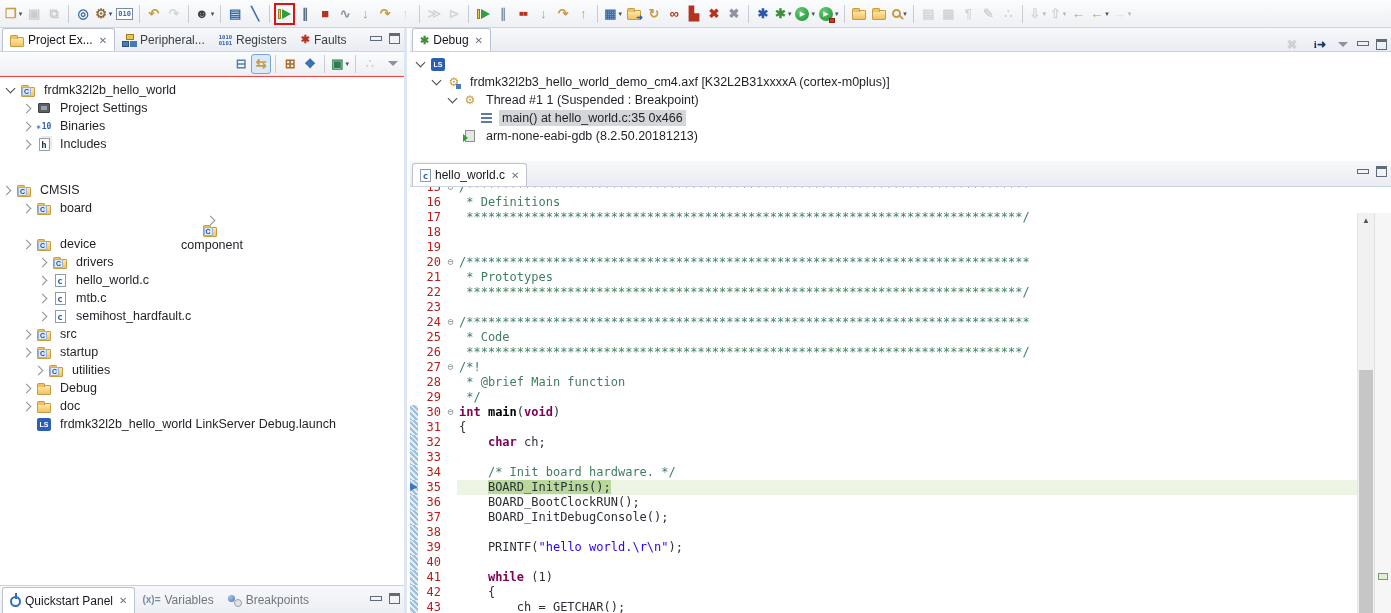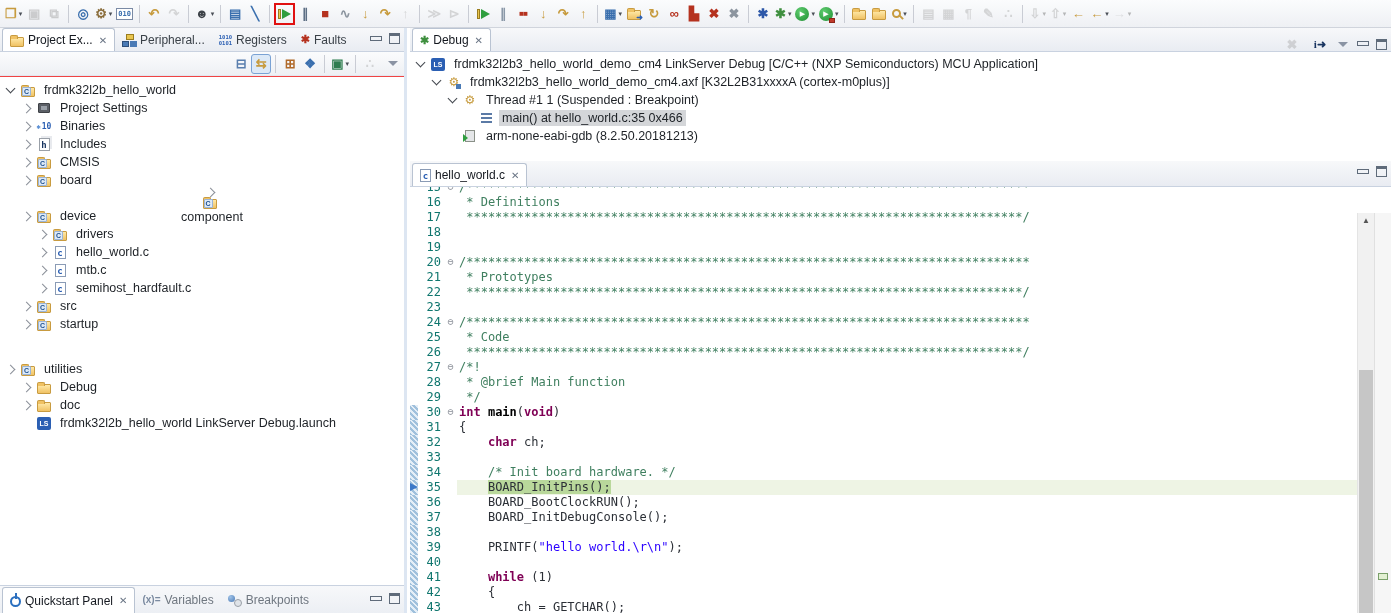--- a/index.html
+++ b/index.html
@@ -108,21 +108,21 @@
 
   
   .editorpanel { position:absolute; left:410px; top:161px; right:0; bottom:0; background:#fff; }
   .editorpanel .tabbar { height:26px; }
   .ed-body { position:absolute; left:0; top:26px; right:0; bottom:0; overflow:hidden; background:#fff; }
   .code { position:absolute; left:0; top:-7px; right:34px;
     font:12px/15px "DejaVu Sans Mono", monospace; white-space:pre; }
   .cl { display:flex; height:15px; align-items:stretch; position:relative; }
   .cl .rng { width:8px; flex:0 0 auto; position:relative; }
   .cl .rng.hatch { background:repeating-linear-gradient(45deg,#9fc0dc 0 2px,#e4eef7 2px 4px); }
-  .cl .num { width:26px; flex:0 0 auto; text-align:right; color:#0f766e; padding-right:3px; }
+  .cl .num { width:26px; flex:0 0 auto; text-align:right; color:#b91c1c; padding-right:3px; }
   .cl .fold { width:13px; flex:0 0 auto; color:#8a8f98; font-size:10px; line-height:14px; text-align:center; }
   .cl .ct { flex:1; padding-left:2px; }
   .cl.cur .ct { background:#eef4e4; }
   .tok-c { color:#3f7f5f; }
   .tok-k { color:#7f0055; font-weight:bold; }
   .tok-s { color:#2a00ff; }
   .tok-f { font-weight:bold; color:#000; }
   .tok-hl { background:#b9d89b; }
   .ip-arrow { position:absolute; left:0; top:3px; width:0; height:0;
     border-left:8px solid #3c78c8; border-top:4.5px solid transparent; border-bottom:4.5px solid transparent; }
@@ -392,21 +392,21 @@
         </span>
         <span class="tlabel">Binaries</span>
       </div>
       <div class="trow" style="padding-left: 20px;">
         <span class="tw col"></span>
         <span class="ticn">
           <span class="fi-inc"></span>
         </span>
         <span class="tlabel">Includes</span>
       </div>
-      <div class="trow" style="padding-left: 20px;">
+      <div class="trow" style=" margin-top: 28px;">
         <span class="tw col"></span>
         <span class="ticn">
           <span class="fi-folder src"></span>
         </span>
         <span class="tlabel">CMSIS</span>
       </div>
       <div class="trow" style="padding-left: 20px;">
         <span class="tw col"></span>
         <span class="ticn">
           <span class="fi-folder src"></span>
@@ -462,21 +462,21 @@
         </span>
         <span class="tlabel">src</span>
       </div>
       <div class="trow" style="padding-left: 20px;">
         <span class="tw col"></span>
         <span class="ticn">
           <span class="fi-folder src"></span>
         </span>
         <span class="tlabel">startup</span>
       </div>
-      <div class="trow" style="padding-left: 4px; margin-top: 27px;">
+      <div class="trow" style="padding-left: 32px;">
         <span class="tw col"></span>
         <span class="ticn">
           <span class="fi-folder src"></span>
         </span>
         <span class="tlabel">utilities</span>
       </div>
       <div class="trow" style="padding-left: 20px;">
         <span class="tw col"></span>
         <span class="ticn">
           <span class="fi-folder"></span>
@@ -537,21 +537,20 @@
       <span class="wmin"></span>
       <span class="wmax"></span>
     </div>
   </div>
   <div class="dbg-tree" id="debug-tree">
       <div class="trow" style="padding-left: 4px;">
         <span class="tw exp"></span>
         <span class="ticn">
           <span class="fi-ls">LS</span>
         </span>
-        <span class="tlabel">frdmk32l2b3_hello_world_demo_cm4 LinkServer Debug [C/C++ (NXP Semiconductors) MCU Application]</span>
       </div>
       <div class="trow" style="padding-left: 20px;">
         <span class="tw exp"></span>
         <span class="ticn">
           <span class="fi-axf">⚙</span>
         </span>
         <span class="tlabel">frdmk32l2b3_hello_world_demo_cm4.axf [K32L2B31xxxxA (cortex-m0plus)]</span>
       </div>
       <div class="trow" style="padding-left: 36px;">
         <span class="tw exp"></span>

